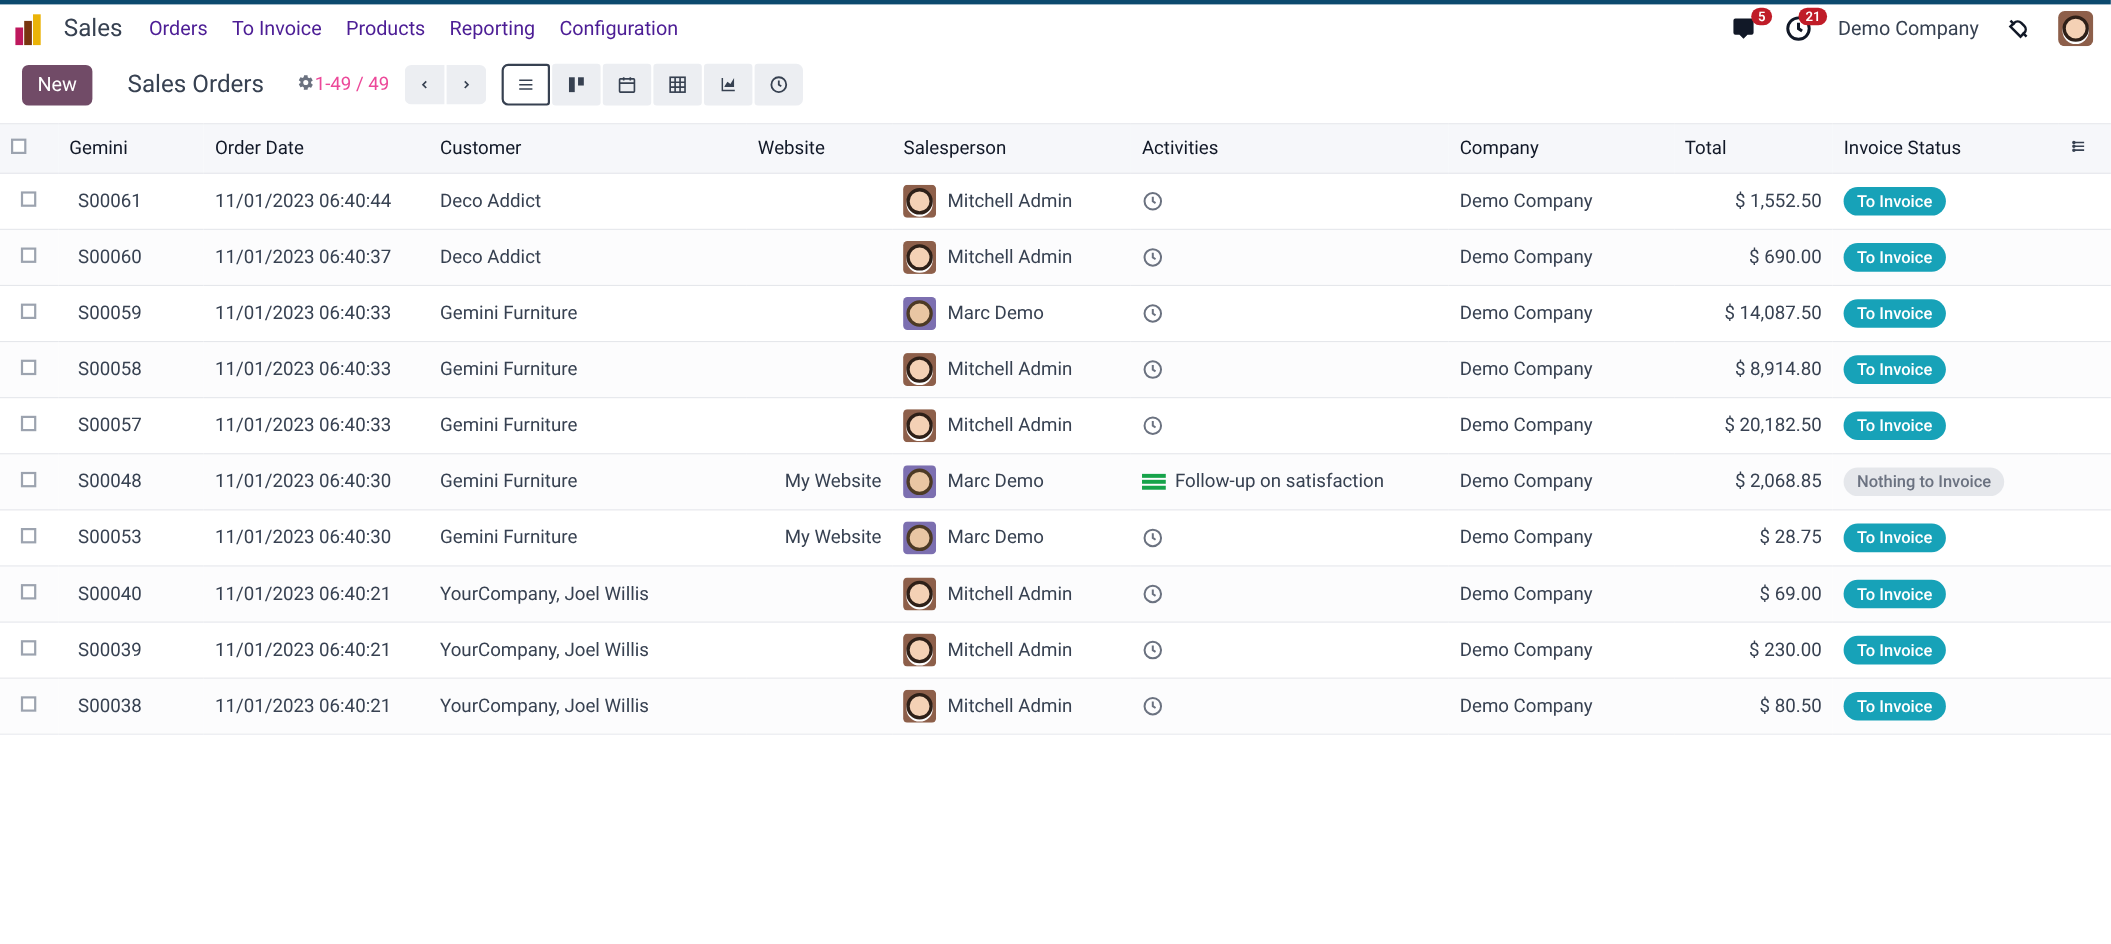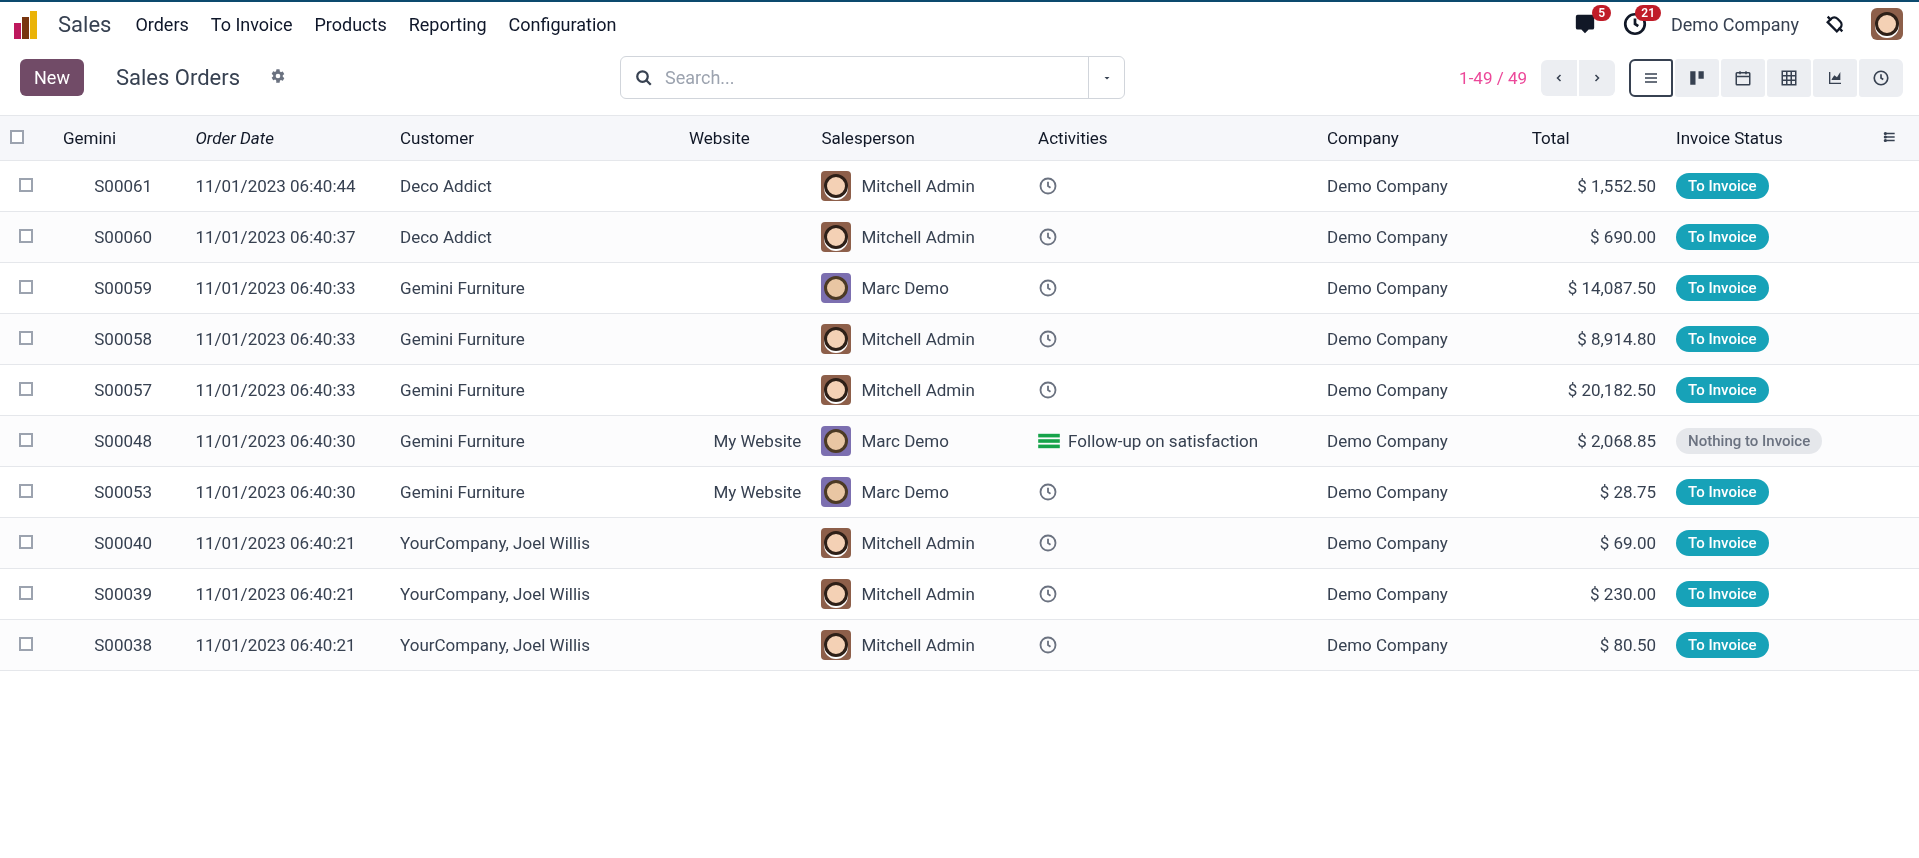--- a/index.html
+++ b/index.html
@@ -1,27 +1,27 @@
 <!DOCTYPE html>
 <html><head>
 <meta charset="utf-8">
 <style>
   * { box-sizing: border-box; margin: 0; padding: 0; font-family: -apple-system, BlinkMacSystemFont, "Segoe UI", Roboto, sans-serif; }
   body { background: #fff; color: #111827; font-size: 16px; overflow-x: hidden; }
 
   
-  .topbar { display: flex; align-items: center; padding: 6px 16px 6px 14px; border-top: 2px solid #0c4a6e; }
+  .topbar { display: flex; align-items: center; padding: 6px 16px 6px 14px; border-top: 4px solid #0c4a6e; }
   .app-logo { width: 30px; height: 30px; margin-right: 14px; position: relative; display: flex; align-items: flex-end; gap: 1px; }
   .app-logo .bar { width: 7px; }
   .app-logo .bar:nth-child(1){ height: 16px; background: #be185d; }
   .app-logo .bar:nth-child(2){ height: 22px; background: #78350f; }
   .app-logo .bar:nth-child(3){ height: 28px; background: #eab308; }
   .app-name { font-size: 22px; font-weight: 400; color: #374151; margin-right: 24px; }
   .nav-links { display: flex; gap: 22px; }
-  .nav-links span { font-size: 18px; color: #0f172a; cursor: pointer; }
+  .nav-links span { font-size: 18px; color: #4c1d95; cursor: pointer; }
   .topbar-spacer { flex: 1; }
   .topbar-right { display: flex; align-items: center; gap: 22px; }
   .icon-btn { position: relative; cursor: pointer; width: 28px; height: 26px; display: flex; align-items: center; justify-content: center; }
   .badge { position: absolute; top: -6px; right: -12px; background: #c01c28; color: #fff; font-size: 12px; font-weight: 600; padding: 1px 6px; border-radius: 10px; }
   .company-label { font-size: 18px; color: #374151; }
 
   .avatar-sq { width: 32px; height: 32px; border-radius: 6px; overflow: hidden; cursor: pointer; }
   .avatar-sq svg, .avatar-sq .usr { width:100%; height:100%; }
   .usr-mitchell { background: #8d5f4a; display:flex; align-items:center; justify-content:center; }
   .usr-mitchell::before { content:""; width:18px; height:18px; border-radius:50%; background:#f4d1b5; border: 3px solid #2e2018; box-shadow: inset 0 -4px 0 #f4d1b5, 0 2px 0 #fff; }
@@ -65,21 +65,21 @@
   .chk { width:14px; height:14px; border:2px solid #9ca3af; display:inline-block; background:#fff;}
   .salesperson-cell { display:flex; align-items:center; gap:10px;}
   .salesperson-cell .avatar-sq { width:30px; height:30px; border-radius:4px; }
   .activity-cell { display:flex; align-items:center; gap:8px; }
   .activity-cell svg { flex-shrink:0; }
   .status-pill { display:inline-block; padding:4px 12px; border-radius:14px; font-size:15px; font-weight:500;}
   .status-to-invoice { background:#17a2b8; color:#fff; }
   .status-nothing { background:#e5e7eb; color:#6b7280; }
   .col-opts { width:40px; text-align:center; }
 
-  .w-num{width:110px;padding-left:18px;text-align:center;} .w-date{width:170px;font-style:italic;} .w-cust{width:240px;} .w-web{width:110px;text-align:right;} .w-sales{width:180px;} .w-act{width:240px;} .w-comp{width:170px;} .w-total{width:120px;} .w-status{width:170px;}
+  .w-num{width:110px;padding-left:18px;} .w-date{width:170px;} .w-cust{width:240px;} .w-web{width:110px;text-align:right;} .w-sales{width:180px;} .w-act{width:240px;} .w-comp{width:170px;} .w-total{width:120px;} .w-status{width:170px;}
 </style>
 </head>
 <body>
 
 <div class="topbar">
   <div class="app-logo">
     <span class="bar"></span>
       <span class="bar"></span>
       <span class="bar"></span>
   </div>
@@ -122,36 +122,20 @@
 <div class="actionbar">
   <div class="action-left">
     <button class="btn-new">New</button>
     <span class="page-title">Sales Orders</span>
     <span class="gear-btn">
       <svg width="16" height="16" viewBox="0 0 24 24" fill="#6b7280">
           <path d="M19.14 12.94a7.07 7.07 0 0 0 .05-.94 7.07 7.07 0 0 0-.05-.94l2.03-1.58a.5.5 0 0 0 .12-.64l-1.92-3.32a.5.5 0 0 0-.6-.22l-2.39.96a7.03 7.03 0 0 0-1.62-.94l-.36-2.54A.5.5 0 0 0 14 2h-4a.5.5 0 0 0-.49.42l-.36 2.54c-.58.24-1.12.55-1.62.94l-2.39-.96a.5.5 0 0 0-.6.22L2.62 8.48a.5.5 0 0 0 .12.64l2.03 1.58a7.07 7.07 0 0 0 0 1.88l-2.03 1.58a.5.5 0 0 0-.12.64l1.92 3.32c.14.24.43.34.6.22l2.39-.96c.5.39 1.04.7 1.62.94l.36 2.54A.5.5 0 0 0 10 22h4a.5.5 0 0 0 .49-.42l.36-2.54c.58-.24 1.12-.55 1.62-.94l2.39.96c.17.12.46.02.6-.22l1.92-3.32a.5.5 0 0 0-.12-.64zM12 15.5A3.5 3.5 0 1 1 12 8.5a3.5 3.5 0 0 1 0 7z"></path>
         </svg>
     </span>
   </div>
-  <div class="action-center">
-    <div class="search-wrap">
-      <div class="search-main">
-        <svg width="18" height="18" viewBox="0 0 24 24" fill="none" stroke="#374151" stroke-width="3">
-            <circle cx="10" cy="10" r="7"></circle>
-            <path d="M21 21l-6-6"></path>
-          </svg>
-        <input type="text" style="margin-left: 12px;" placeholder="Search...">
-      </div>
-      <div class="search-caret">
-        <svg width="12" height="12" viewBox="0 0 24 24" fill="#374151">
-            <path d="M7 10l5 5 5-5z"></path>
-          </svg>
-      </div>
-    </div>
-  </div>
   <div class="action-right">
     <span class="pager-text">1-49 / 49</span>
     <div class="pager-btns">
       <button>
           <svg width="12" height="16" viewBox="0 0 24 24" fill="none" stroke="#374151" stroke-width="3">
             <path d="M15 18l-6-6 6-6"></path>
           </svg>
         </button>
       <button>
           <svg width="12" height="16" viewBox="0 0 24 24" fill="none" stroke="#374151" stroke-width="3">

